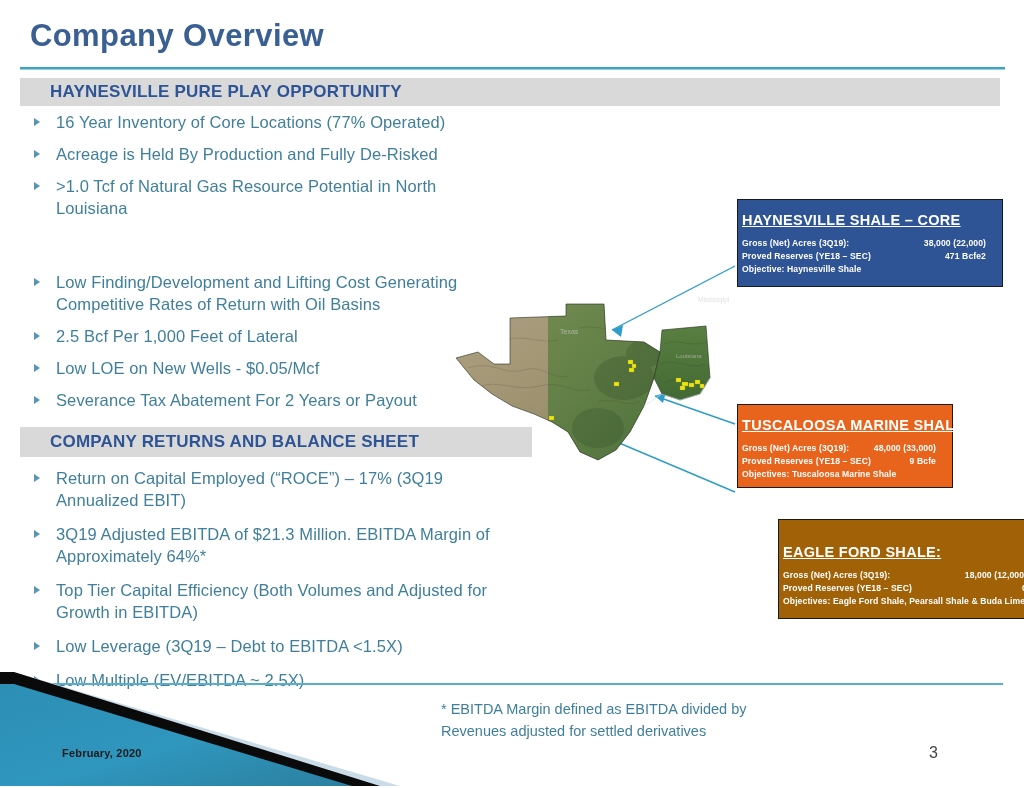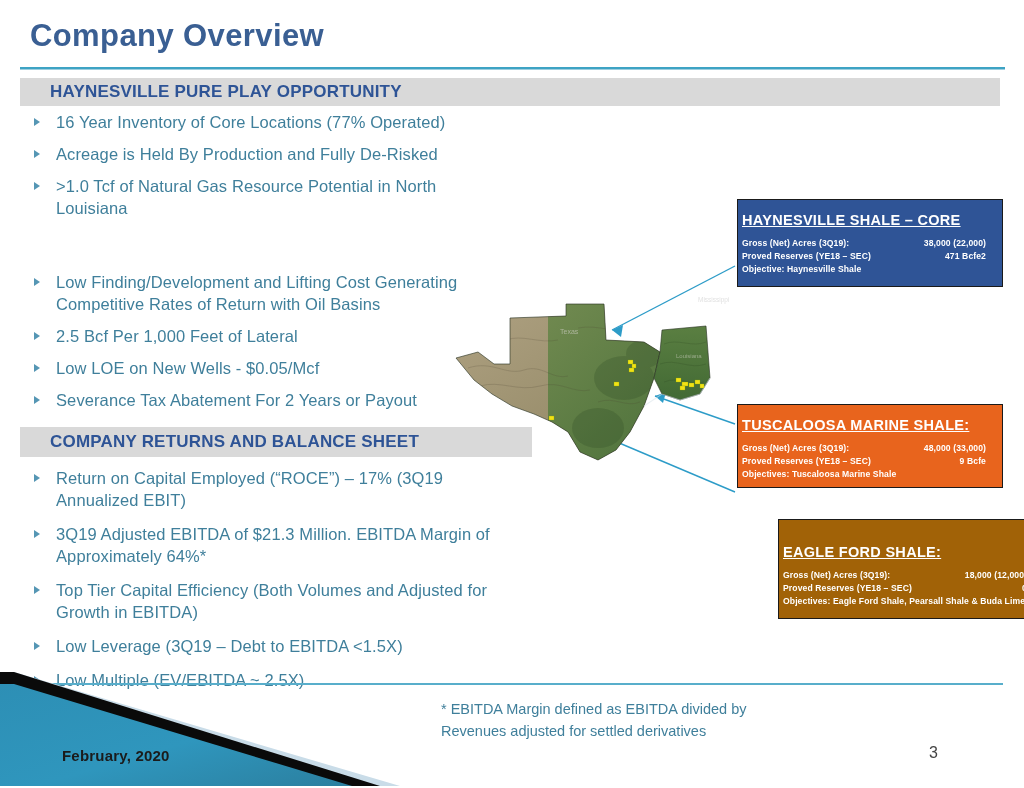--- a/index.html
+++ b/index.html
@@ -120,21 +120,21 @@
   }
   .info-row .k { flex: 0 0 auto; white-space: nowrap; }
   .info-row .v { margin-left: auto; white-space: nowrap; padding-right: 4px; }
   .info-row.full .k { flex: 1 1 auto; }
 
   #box-haynesville {
     left: 737px; top: 199px; width: 266px; height: 88px;
     background: #2f5496;
   }
   #box-tuscaloosa {
-    left: 737px; top: 404px; width: 266px; height: 84px;
+    left: 737px; top: 404px; width: 216px; height: 84px;
     background: #e8641d;
   }
   #box-eagleford {
     left: 778px; top: 519px; width: 266px; height: 100px;
     background: #a16207;
   }
   #box-eagleford .box-title { margin-top: 12px; }
 
   
   #leaders { position: absolute; left: 0; top: 0; width: 1024px; height: 788px; pointer-events: none; }
@@ -154,21 +154,21 @@
   #footer-rule {
     position: absolute;
     left: 28px; top: 683px;
     width: 975px; height: 2px;
     background: #58aecb;
   }
   #corner { position: absolute; left: 0; top: 668px; width: 420px; height: 120px; }
   #footer-date {
     position: absolute;
     left: 62px; top: 747px;
-    font-size: 15px;
+    font-size: 11px;
     font-weight: 700;
     color: #1b1b1b;
     letter-spacing: 0.2px;
   }
   #page-number {
     position: absolute;
     right: 86px; top: 744px;
     font-size: 16px;
     color: #444444;
   }

